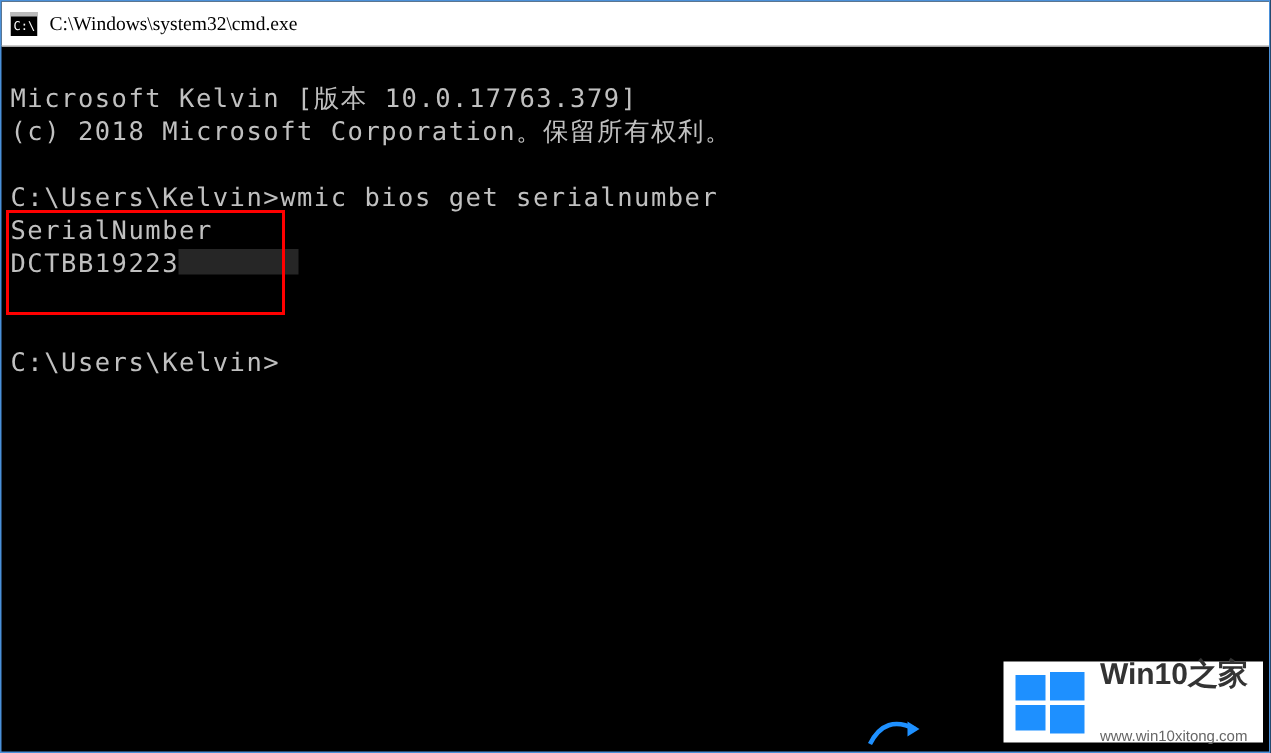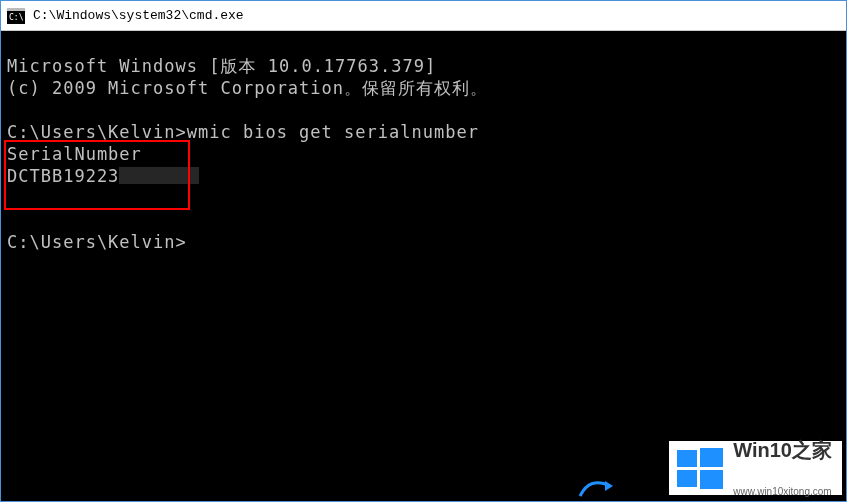--- a/index.html
+++ b/index.html
@@ -30,21 +30,21 @@
       height: 16px;
       display: flex;
       align-items: center;
       justify-content: center;
     }
     .title-icon svg {
       width: 18px;
       height: 16px;
     }
     .title-text {
-      font-family: Liberation Mono, monospace;
+      font-family: Liberation Serif, serif;
       font-size: 13px;
       color: #000;
     }
     .terminal {
       padding: 2px 6px;
       color: #c0c0c0;
       font-size: 17px;
       line-height: 22px;
       letter-spacing: 1px;
       font-family: "NSimSun", "SimSun", Consolas, monospace;
@@ -123,22 +123,22 @@
     <svg viewBox="0 0 18 16">
       <rect x="0" y="0" width="18" height="16" fill="#000"></rect>
       <rect x="0" y="0" width="18" height="3" fill="#bbb"></rect>
       <text x="2" y="12" font-size="8" fill="#fff" font-family="monospace">C:\</text>
     </svg>
   </span>
   <span class="title-text">C:\Windows\system32\cmd.exe</span>
 </div>
 
 <div class="terminal">
-<span>Microsoft Windows [版本 10.0.17763.379]</span>
-<span>(c) 2009 Microsoft Corporation。保留所有权利。</span>
+<span>Microsoft Kelvin [版本 10.0.17763.379]</span>
+<span>(c) 2018 Microsoft Corporation。保留所有权利。</span>
 
 <span>C:\Users\Kelvin&gt;</span><span>wmic bios get serialnumber</span>
 <span>SerialNumber</span>
 <span>DCTBB19223</span><span class="redacted"></span>
 
 
 <span>C:\Users\Kelvin&gt;</span>
 </div>
 
 <div class="highlight-box"></div>

